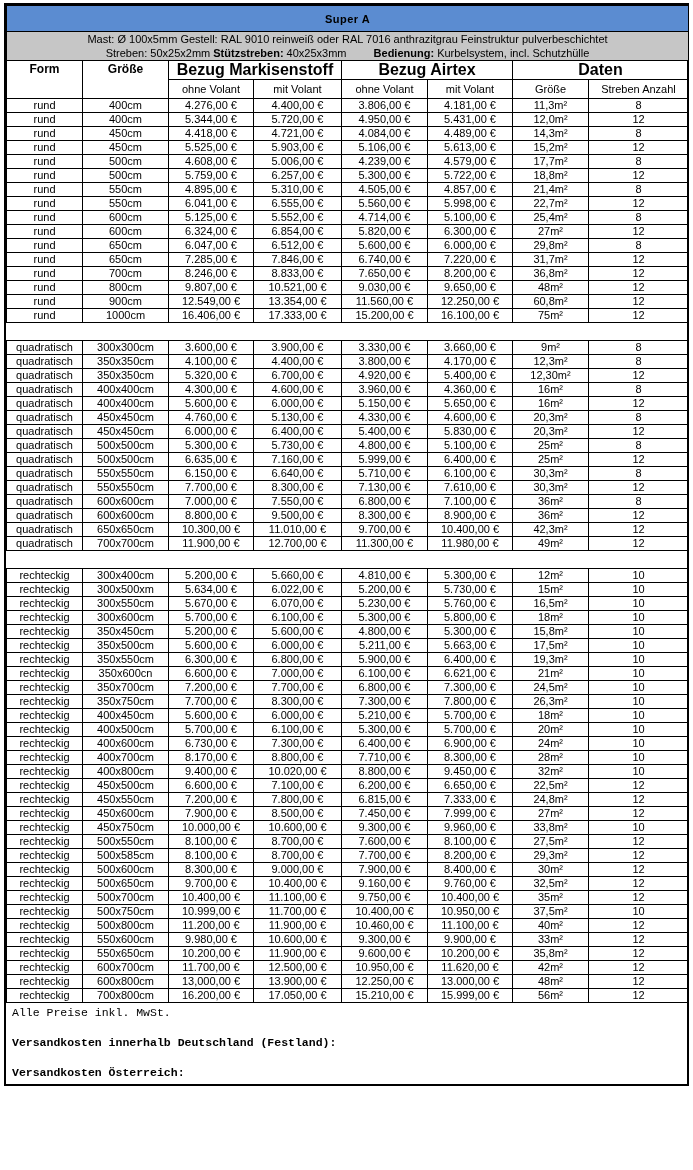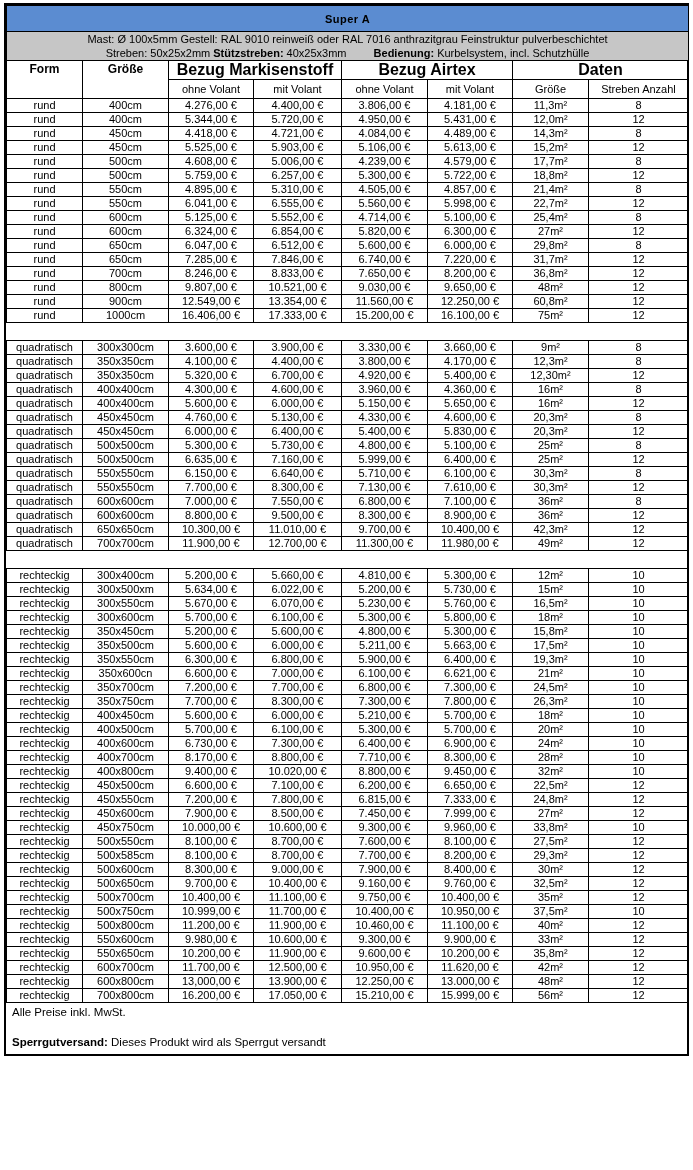--- a/index.html
+++ b/index.html
@@ -54,20 +54,21 @@
   tbody td { height: 13.5px; line-height: 13px; }
   tr.gap td {
     height: 18px;
     border-left: none;
     border-right: none;
   }
   .footer {
     padding: 3px 8px 5px 6px;
     font-size: 11.5px;
     line-height: 13px;
+    font-family: Liberation Mono, monospace;
   }
   .footer .block { margin-top: 17px; }
   .footer .heading { font-weight: bold; }
 </style>
 </head>
 <body>
 
 <div class="sheet">
   <table class="price-table">
     <colgroup>
@@ -732,20 +733,19 @@
           <td>15.999,00 €</td>
           <td>56m²</td>
           <td>12</td>
         </tr>
       </tbody>
   </table>
 
   <div class="footer">
     <div>Alle Preise inkl. MwSt.</div>
     <div class="block">
+      <div class="heading">Versandkosten innerhalb Deutschland (Festland):</div>
     </div>
     <div class="block">
-    </div>
-    <div class="block">
-      <span class="heading">Sperrgutversand:</span><span> Dieses Produkt wird als Sperrgut versandt</span>
+      <div class="heading">Versandkosten Österreich:</div>
     </div>
   </div>
 </div>
 
 </body></html>

